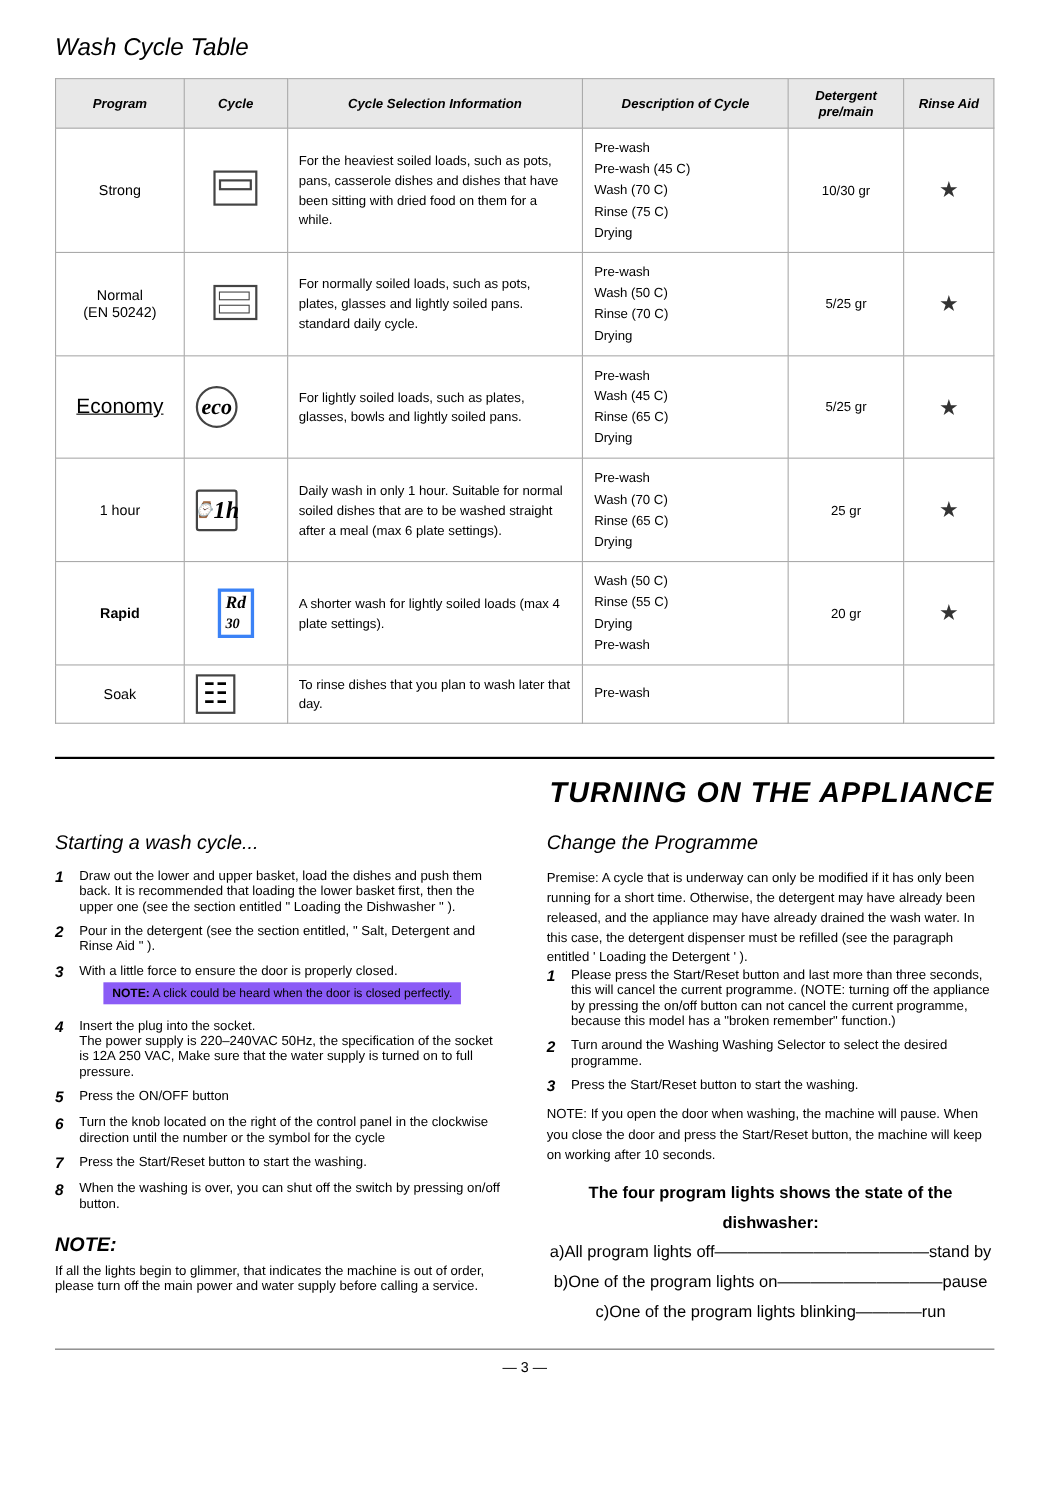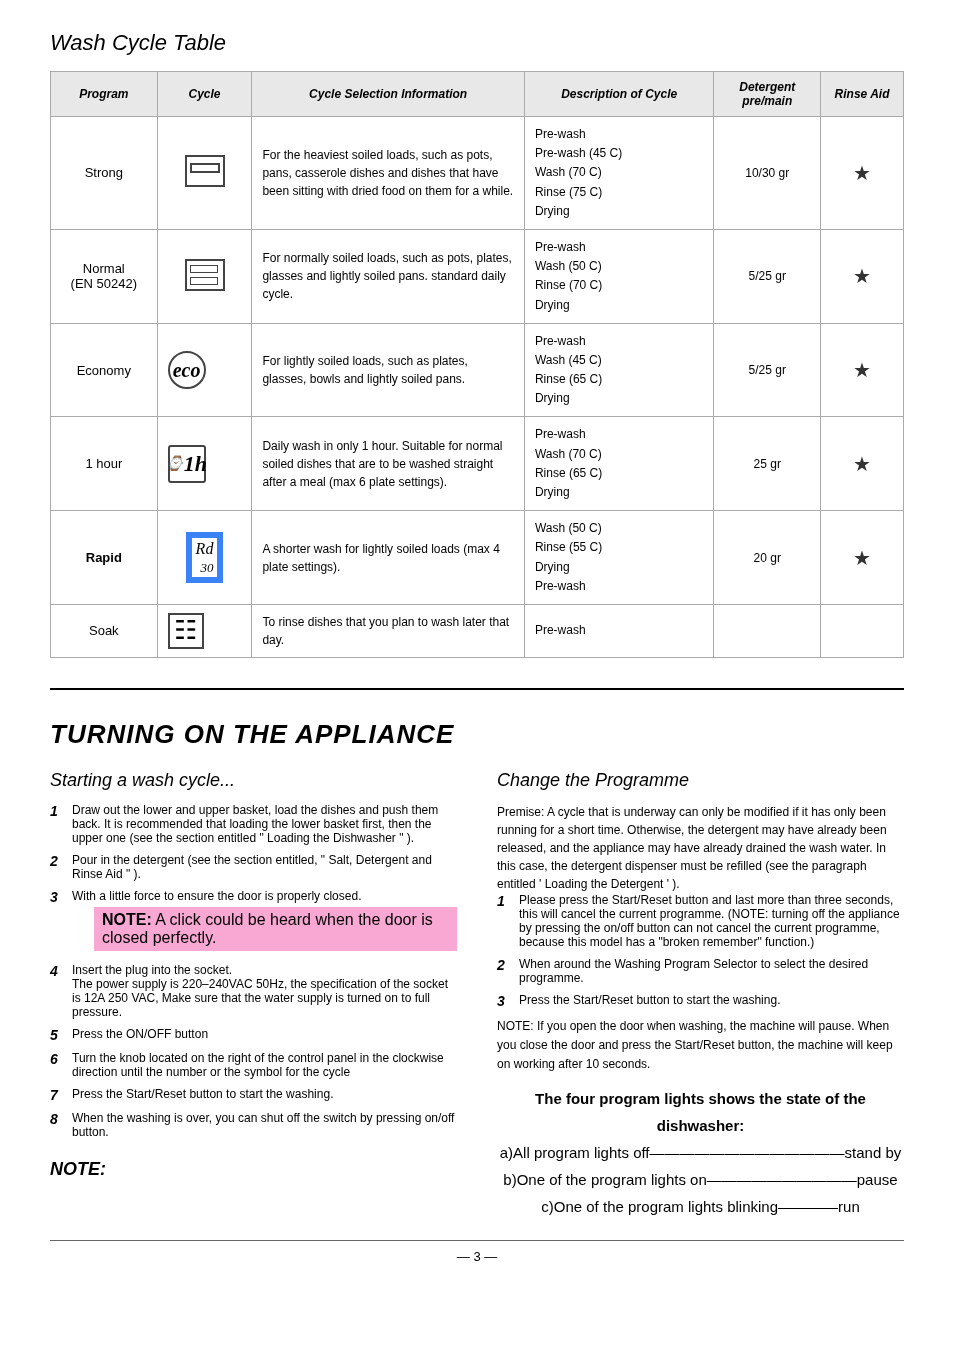--- a/index.html
+++ b/index.html
@@ -50,21 +50,22 @@
 
     
     .turning-on-title {
       font-size: 26px;
       font-weight: bold;
       font-style: italic;
       text-transform: uppercase;
       letter-spacing: 1px;
       margin-bottom: 20px;
       border-top: 2px solid #000;
-      padding-top: 29px;
+      padding-top: 15px;
+      text-align: right;
     }
 
     .two-col-section {
       display: flex;
       gap: 40px;
     }
     .left-col { flex: 1; }
     .right-col { flex: 1; }
 
     .section-subtitle {
@@ -90,24 +91,24 @@
       font-size: 14px;
       min-width: 14px;
       font-weight: bold;
     }
 
     .note-label {
       font-weight: bold;
       text-transform: uppercase;
     }
     .note-inline {
-      background: #f9a8d4;
+      background: #8b5cf6;
       padding: 4px 8px;
       margin: 4px 0 4px 22px;
-      font-size: 16px;
+      font-size: 11px;
     }
 
     .note-section {
       margin-top: 20px;
     }
     .note-section .note-big {
       font-size: 18px;
       font-style: italic;
       font-weight: bold;
       margin-bottom: 6px;
@@ -182,21 +183,21 @@
       <div style="position:absolute;top:16px;left:3px;width:28px;height:8px;border:1px solid #444;"></div>
     </div></td>
     <td class="cycle-sel-col" style="line-height:1.5;">For normally soiled loads, such as pots, plates, glasses and lightly soiled pans. standard daily cycle.</td>
     <td class="desc-col">
           <div class="desc-lines">Pre-wash<br>Wash (50 C)<br>Rinse (70 C)<br>Drying</div>
         </td>
     <td class="detergent-col">5/25 gr</td>
     <td class="rinse-col"><span class="star">★</span></td>
   </tr>
       <tr>
-    <td class="program-col" style="font-size:13px;font-weight:normal;white-space:pre-line;">Economy</td>
+    <td class="program-col" style="font-size:19px;font-weight:normal;white-space:pre-line;text-decoration:underline;">Economy</td>
     <td class="cycle-col">
           <div style="font-style:italic;font-size:20px;font-weight:bold;border:2px solid #444;border-radius:50%;width:38px;height:38px;display:flex;align-items:center;justify-content:center;font-family:serif;">eco</div>
         </td>
     <td class="cycle-sel-col" style="line-height:1.5;">For lightly soiled loads, such as plates, glasses, bowls and lightly soiled pans.</td>
     <td class="desc-col">
           <div class="desc-lines">Pre-wash<br>Wash (45 C)<br>Rinse (65 C)<br>Drying</div>
         </td>
     <td class="detergent-col">5/25 gr</td>
     <td class="rinse-col"><span class="star">★</span></td>
   </tr>
@@ -210,21 +211,21 @@
         </td>
     <td class="cycle-sel-col" style="line-height:1.5;">Daily wash in only 1 hour. Suitable for normal soiled dishes that are to be washed straight after a meal (max 6 plate settings).</td>
     <td class="desc-col">
           <div class="desc-lines">Pre-wash<br>Wash (70 C)<br>Rinse (65 C)<br>Drying</div>
         </td>
     <td class="detergent-col">25 gr</td>
     <td class="rinse-col"><span class="star">★</span></td>
   </tr>
       <tr>
     <td class="program-col" style="font-size:13px;font-weight:bold;white-space:pre-line;">Rapid</td>
-    <td class="cycle-col"><div style="font-style:italic;font-size:16px;font-weight:normal;font-family:serif;line-height:1.1;text-align:right;border:6px solid #3b82f6;padding:2px 4px;display:inline-block;">Rd<br><span style="font-size:13px;">30</span></div></td>
+    <td class="cycle-col"><div style="font-style:italic;font-size:16px;font-weight:bold;font-family:serif;line-height:1.1;text-align:left;border:3px solid #3b82f6;padding:2px 4px;display:inline-block;">Rd<br><span style="font-size:13px;">30</span></div></td>
     <td class="cycle-sel-col" style="line-height:1.5;">A shorter wash for lightly soiled loads (max 4 plate settings).</td>
     <td class="desc-col">
           <div class="desc-lines">Wash (50 C)<br>Rinse (55 C)<br>Drying<br>Pre-wash</div>
         </td>
     <td class="detergent-col">20 gr</td>
     <td class="rinse-col"><span class="star">★</span></td>
   </tr>
       <tr>
     <td class="program-col" style="font-size:13px;font-weight:normal;white-space:pre-line;">Soak</td>
     <td class="cycle-col">
@@ -275,34 +276,35 @@
           <span>Press the Start/Reset button to start the washing.</span>
         </li>
         <li>
           <span class="num">8</span>
           <span>When the washing is over, you can shut off the switch by pressing on/off button.</span>
         </li>
       </ol>
 
     <div class="note-section">
       <div class="note-big">NOTE:</div>
+      <p>If all the lights begin to glimmer, that indicates the machine is out of order, please turn off the main power and water supply before calling a service.</p>
     </div>
   </div>
 
   <div class="right-col">
     <h3 class="section-subtitle">Change the Programme</h3>
     <p class="premise-text">Premise: A cycle that is underway can only be modified if it has only been running for a short time. Otherwise, the detergent may have already been released, and the appliance may have already drained the wash water. In this case, the detergent dispenser must be refilled (see the paragraph entitled ' Loading the Detergent ' ).</p>
     <ol class="numbered-list" id="change-steps">
     <li>
           <span class="num">1</span>
           <span>Please press the Start/Reset button and last more than three seconds, this will cancel the current programme. (NOTE: turning off the appliance by pressing the on/off button can not cancel the current programme, because this model has a "broken remember" function.)</span>
         </li>
         <li>
           <span class="num">2</span>
-          <span>When around  the Washing Program Selector to select the desired programme.</span>
+          <span>Turn around  the Washing Washing Selector to select the desired programme.</span>
         </li>
         <li>
           <span class="num">3</span>
           <span>Press the Start/Reset  button to start the washing.</span>
         </li>
       </ol>
     <div class="change-note-box">NOTE: If you open the door when washing, the machine will pause. When you close the door and press the Start/Reset button, the machine will keep on working after 10 seconds.</div>
     <div class="four-lights" id="four-lights-container"><strong>The four program lights shows the state of the dishwasher:</strong><br>a)All program lights off—————————————stand by<br>b)One of the program lights on——————————pause<br>c)One of the program lights blinking————run</div>
   </div>
 </div>

